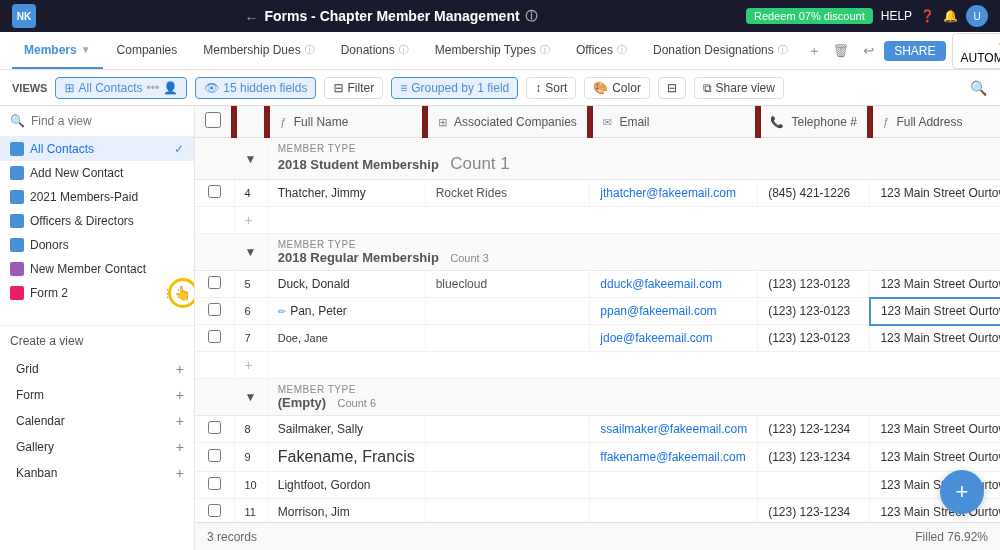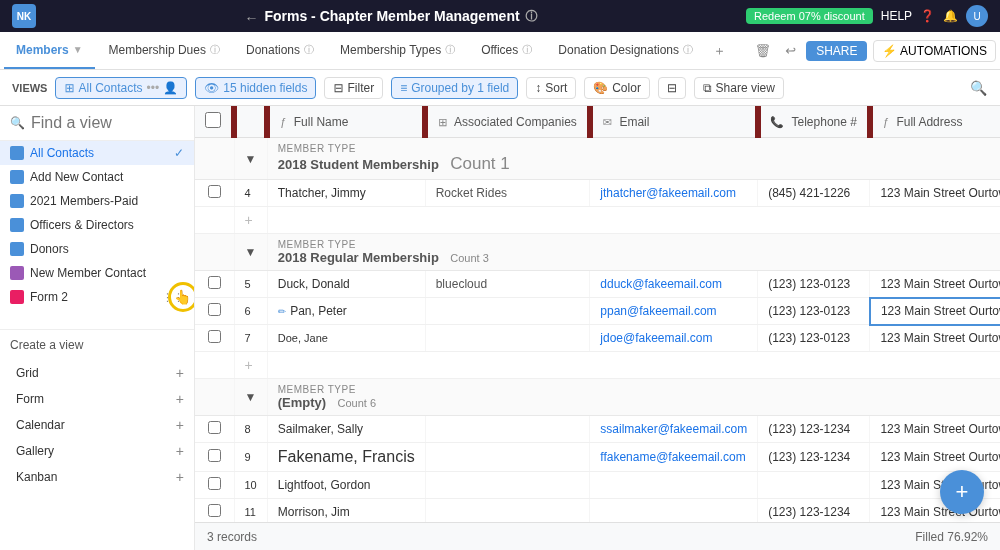--- a/index.html
+++ b/index.html
@@ -21,21 +21,21 @@
     .logo-icon { width: 24px; height: 24px; background: #4a90d9; border-radius: 4px; display: flex; align-items: center; justify-content: center; font-size: 10px; color: #fff; font-weight: bold; }
     .redeem-btn { background: #2ecc71; color: #fff; border: none; border-radius: 4px; padding: 2px 8px; font-size: 11px; cursor: pointer; }
 
     
     .nav-tabs {
       background: #fff;
       height: 38px;
       display: flex;
       align-items: stretch;
       border-bottom: 1px solid #e0e0e0;
-      padding: 0 4px;
+      padding: 0 12px;
       gap: 2px;
     }
     .nav-tab {
       display: flex;
       align-items: center;
       padding: 0 12px;
       font-size: 12px;
       cursor: pointer;
       border-bottom: 2px solid transparent;
       color: #444;
@@ -216,20 +216,23 @@
     <span style="width:22px;height:22px;background:#4a90d9;border-radius:50%;display:inline-flex;align-items:center;justify-content:center;font-size:10px;cursor:pointer;">U</span>
   </div>
 </div>
 
 <div class="nav-tabs">
   <div class="nav-tab active">
     <span>Members</span>
     <span style="font-size:10px;color:#aaa;">▼</span>
   </div>
   <div class="nav-tab">
+    <span>Companies</span>
+  </div>
+  <div class="nav-tab">
     <span>Membership Dues</span>
     <span style="font-size:10px;color:#aaa;">ⓘ</span>
   </div>
   <div class="nav-tab">
     <span>Donations</span>
     <span style="font-size:10px;color:#aaa;">ⓘ</span>
   </div>
   <div class="nav-tab">
     <span>Membership Types</span>
     <span style="font-size:10px;color:#aaa;">ⓘ</span>
@@ -290,21 +293,21 @@
   <div style="margin-left:auto;">
     <span style="font-size:14px;color:#888;cursor:pointer;">🔍</span>
   </div>
 </div>
 
 <div class="main-layout">
 
   <div class="sidebar">
     <div class="sidebar-search">
       <span style="color:#aaa;font-size:12px;">🔍</span>
-      <input type="text" style="font-size: 16px; border: none; outline: none; width: 100%; color: rgb(102, 102, 102);" placeholder="Find a view">
+      <input type="text" style="font-size: 12px; border: none; outline: none; width: 100%; color: rgb(102, 102, 102);" placeholder="Find a view">
     </div>
 
     <div class="sidebar-item active">
       <div class="icon icon-blue"></div>
       <span>All Contacts</span>
       <span class="check">✓</span>
     </div>
     <div class="sidebar-item">
       <div class="icon icon-blue"></div>
       <span>Add New Contact</span>

